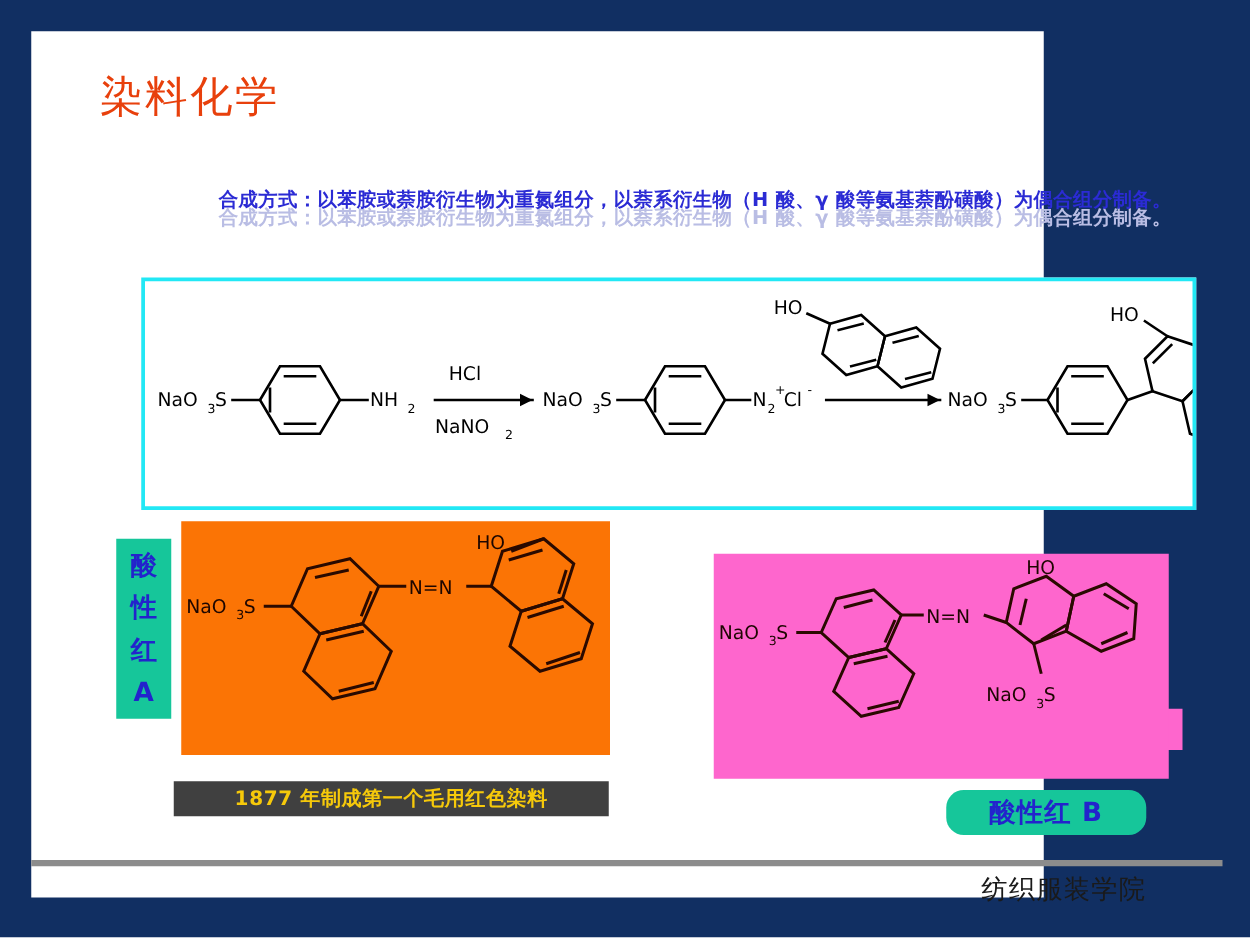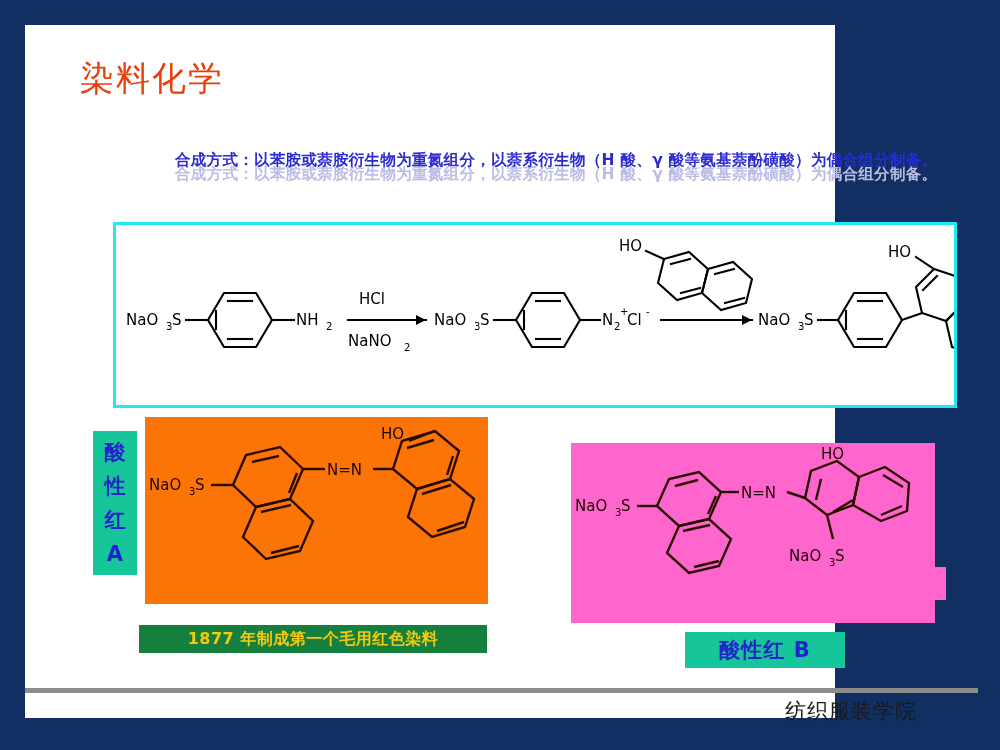--- a/index.html
+++ b/index.html
@@ -99,51 +99,52 @@
   }
   #ar-a-label span { display: block; }
 
   
   #year-banner {
     position: absolute;
     left: 114px;
     top: 600px;
     width: 348px;
     height: 28px;
-    background: #15803d;
+    background: #404040;
     color: #f6c90a;
     font-size: 16px;
     font-weight: bold;
     line-height: 28px;
     text-align: center;
     letter-spacing: 0.5px;
   }
 
   
   #pink-box {
     position: absolute;
     left: 546px;
     top: 418px;
     width: 364px;
     height: 180px;
     background: #fe66cd;
   }
   #ar-b-label {
     position: absolute;
-    left: 660px;
+    left: 732px;
     top: 607px;
     width: 160px;
     height: 36px;
     background: #16c69a;
     color: #2323cc;
     font-size: 21px;
     font-weight: bold;
     line-height: 36px;
     text-align: center;
     letter-spacing: 1px;
+    border-radius: 14px;
   }
 
   
   #ao2-label {
     position: absolute;
     left: 705px;
     top: 342px;
     width: 125px;
     height: 33px;
     background: #fe66cd;

